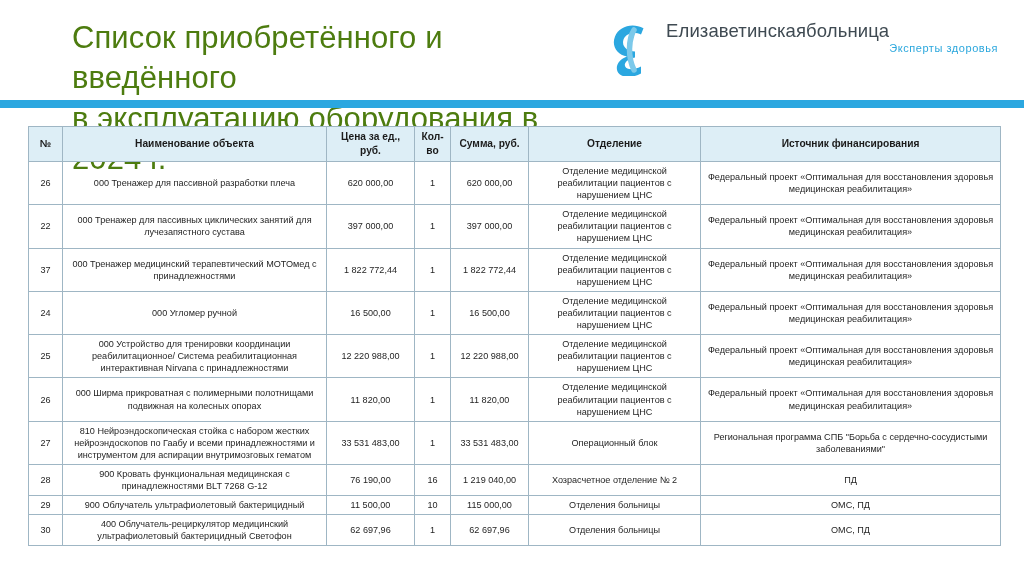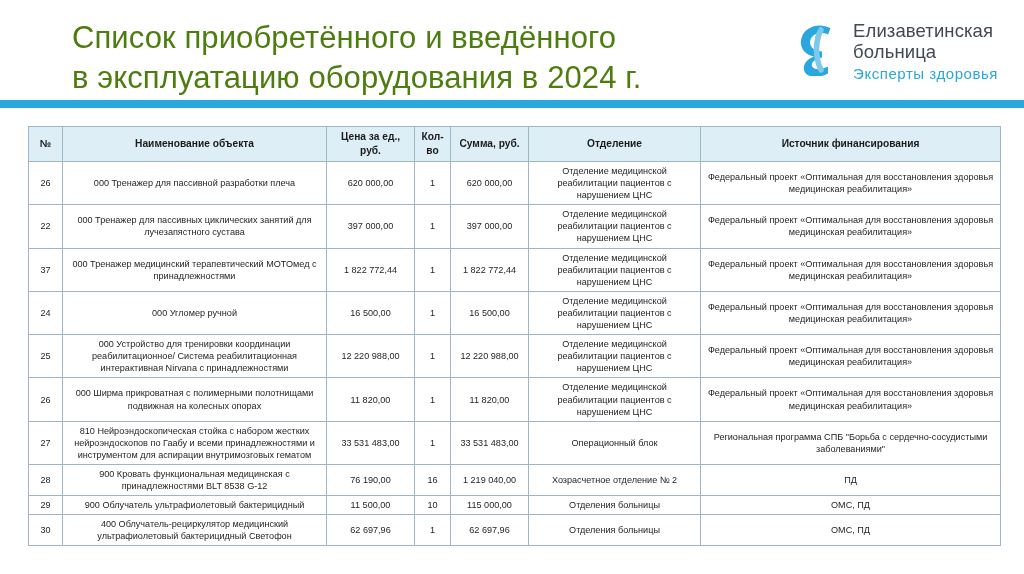--- a/index.html
+++ b/index.html
@@ -53,36 +53,37 @@
     flex: 0 0 auto;
   }
   .logo-mark {
     width: 47px;
     height: 54px;
     flex: 0 0 auto;
     margin-top: 2px;
   }
   .logo-text {
     display: flex;
-    flex-direction: column;
+    flex-direction: row;
     justify-content: flex-start;
     padding-top: 1px;
+    text-align: right;
   }
   .logo-line1, .logo-line2 {
     font-size: 18.5px;
     line-height: 1.12;
     color: #3f4a52;
     font-weight: 400;
     letter-spacing: 0.1px;
   }
   .logo-tag {
-    font-size: 15px;
+    font-size: 11px;
     color: #2ba7dd;
     letter-spacing: 0.55px;
-    margin-top: 3px;
+    margin-top: 21px;
     font-weight: 400;
   }
 
   
   .divider-bar {
     position: absolute;
     left: 0;
     top: 100px;
     width: 1024px;
     height: 8px;
@@ -248,21 +249,21 @@
             <td class="num">27</td>
             <td class="name">810 Нейроэндоскопическая стойка с набором жестких нейроэндоскопов по Гаабу и всеми принадлежностями и инструментом для аспирации внутримозговых гематом</td>
             <td class="price">33 531 483,00</td>
             <td class="qty">1</td>
             <td class="sum">33 531 483,00</td>
             <td class="dept">Операционный блок</td>
             <td class="fund">Региональная программа СПБ "Борьба с сердечно-сосудистыми заболеваниями"</td>
           </tr>
           <tr>
             <td class="num">28</td>
-            <td class="name">900 Кровать функциональная медицинская с принадлежностями BLT 8538 G-12</td>
+            <td class="name">900 Кровать функциональная медицинская с принадлежностями BLT 7268 G-12</td>
             <td class="price">76 190,00</td>
             <td class="qty">16</td>
             <td class="sum">1 219 040,00</td>
             <td class="dept">Хозрасчетное отделение № 2</td>
             <td class="fund">ПД</td>
           </tr>
           <tr>
             <td class="num">29</td>
             <td class="name">900 Облучатель ультрафиолетовый бактерицидный</td>
             <td class="price">11 500,00</td>

